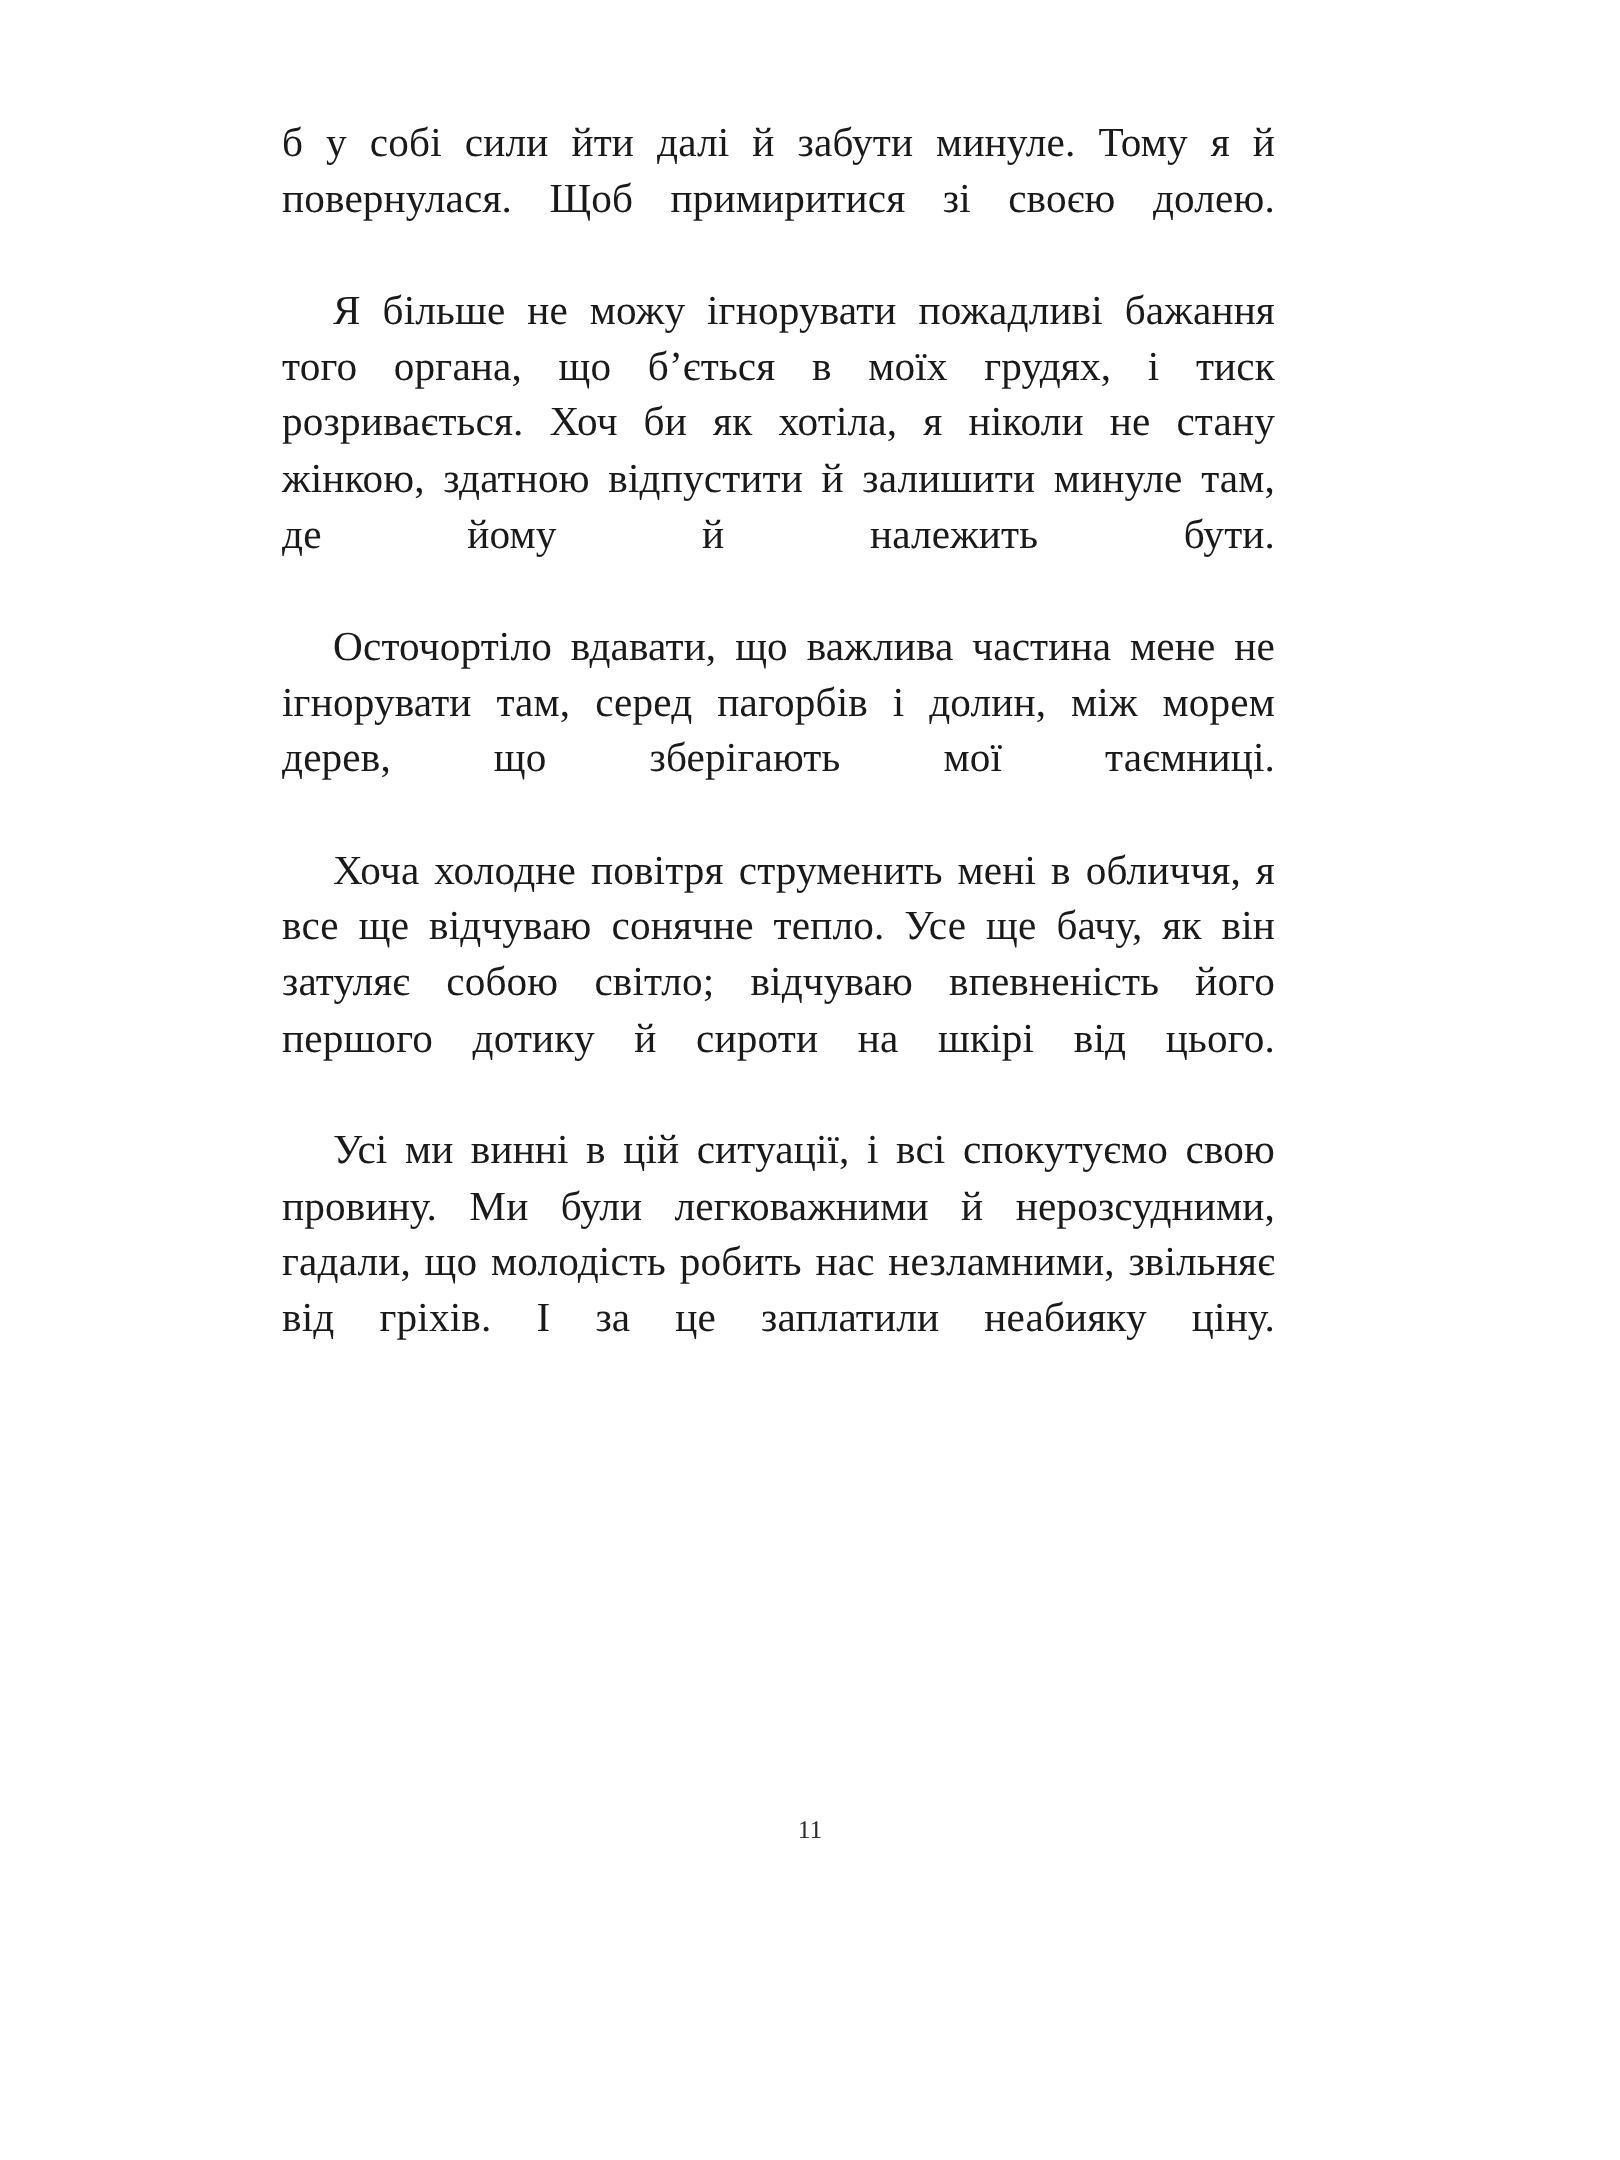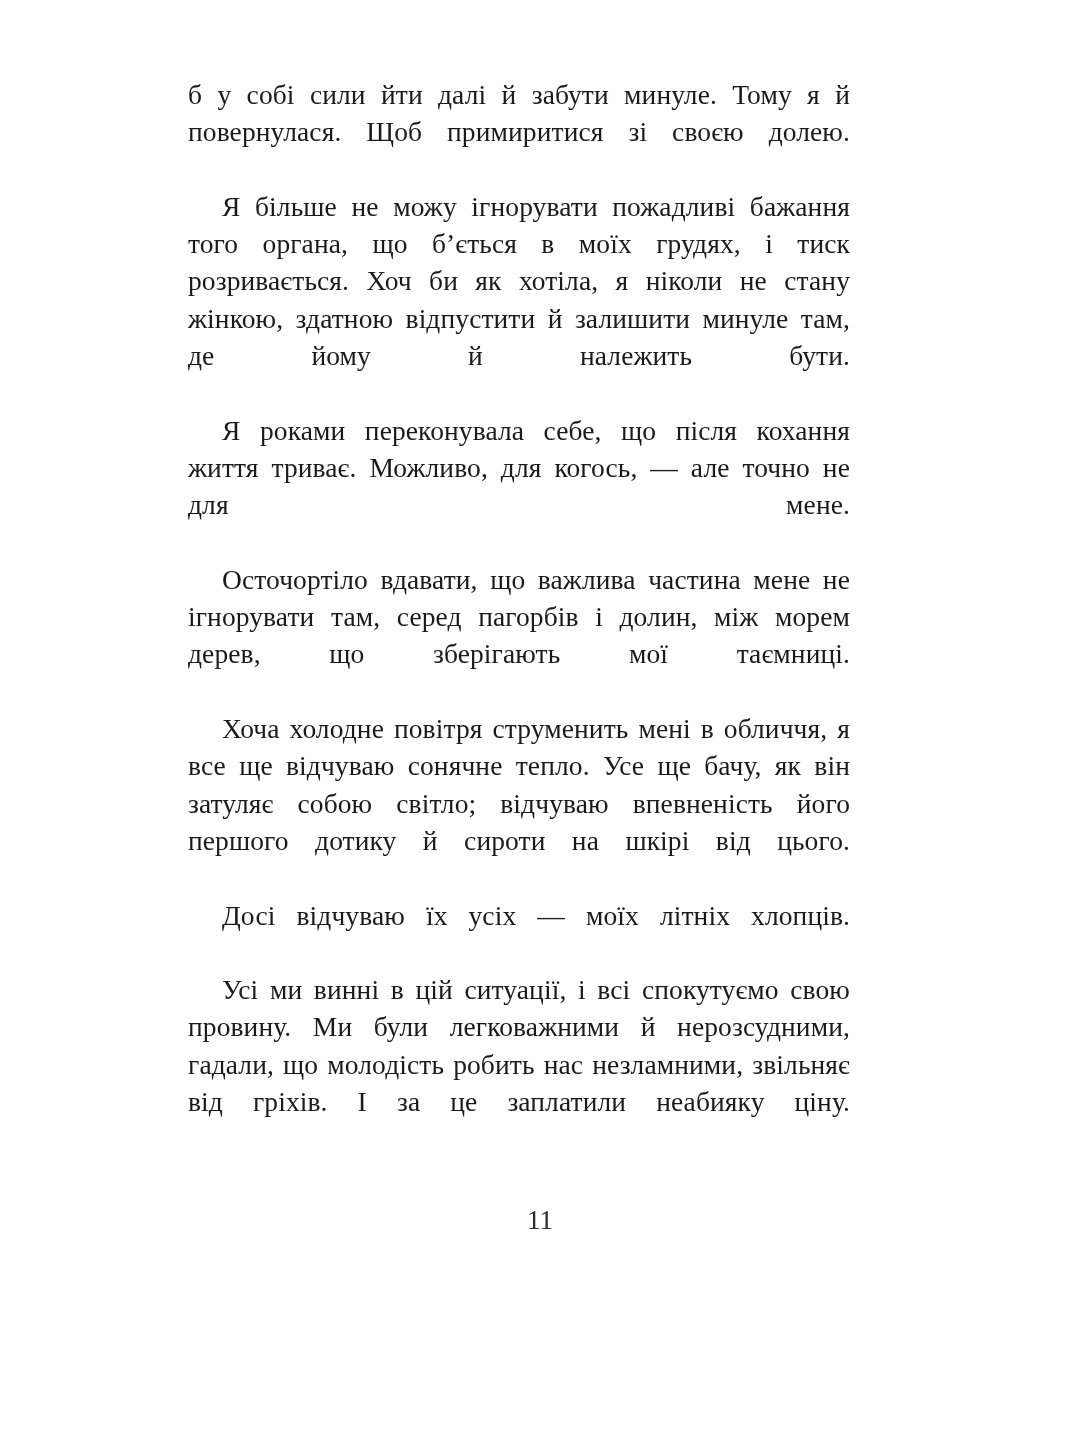--- a/index.html
+++ b/index.html
@@ -55,37 +55,35 @@
     display: inline-block;
     width: 100%;
   }
 
   .folio {
     position: absolute;
     left: 0;
     right: 0;
     top: 1205px;
     text-align: center;
-    font-size: 27px;
+    font-size: 17px;
     line-height: 30px;
     color: #2b2b2b;
     font-family: "Liberation Serif", "DejaVu Serif", serif;
   }
 </style>
 </head>
 <body>
 
 <div class="page">
 
   <div class="text-block">
     <p class="para continuation">б у собі сили йти далі й забути минуле. Тому я й повернулася. Щоб примиритися зі своєю долею.</p>
     <p class="para indented">Я більше не можу ігнорувати пожадливі бажання того органа, що б’ється в моїх грудях, і тиск розривається. Хоч би як хотіла, я ніколи не стану жінкою, здатною відпустити й залишити минуле там, де йому й належить бути.</p>
-    <p class="para indented">Я роками переконувала себе, що після кохання життя триває. Можливо, для когось, — але точно не для мене.</p>
     <p class="para indented">Осточортіло вдавати, що важлива частина мене не ігнорувати там, серед пагорбів і долин, між морем дерев, що зберігають мої таємниці.</p>
     <p class="para indented">Хоча холодне повітря струменить мені в обличчя, я все ще відчуваю сонячне тепло. Усе ще бачу, як він затуляє собою світло; відчуваю впевненість його першого дотику й сироти на шкірі від цього.</p>
-    <p class="para indented">Досі відчуваю їх усіх — моїх літніх хлопців.</p>
     <p class="para indented">Усі ми винні в цій ситуації, і всі спокутуємо свою провину. Ми були легковажними й нерозсудними, гадали, що молодість робить нас незламними, звільняє від гріхів. І за це заплатили неабияку ціну.</p>
 
   </div>
 
   <div class="folio">11</div>
 
 </div>
 
 </body></html>

